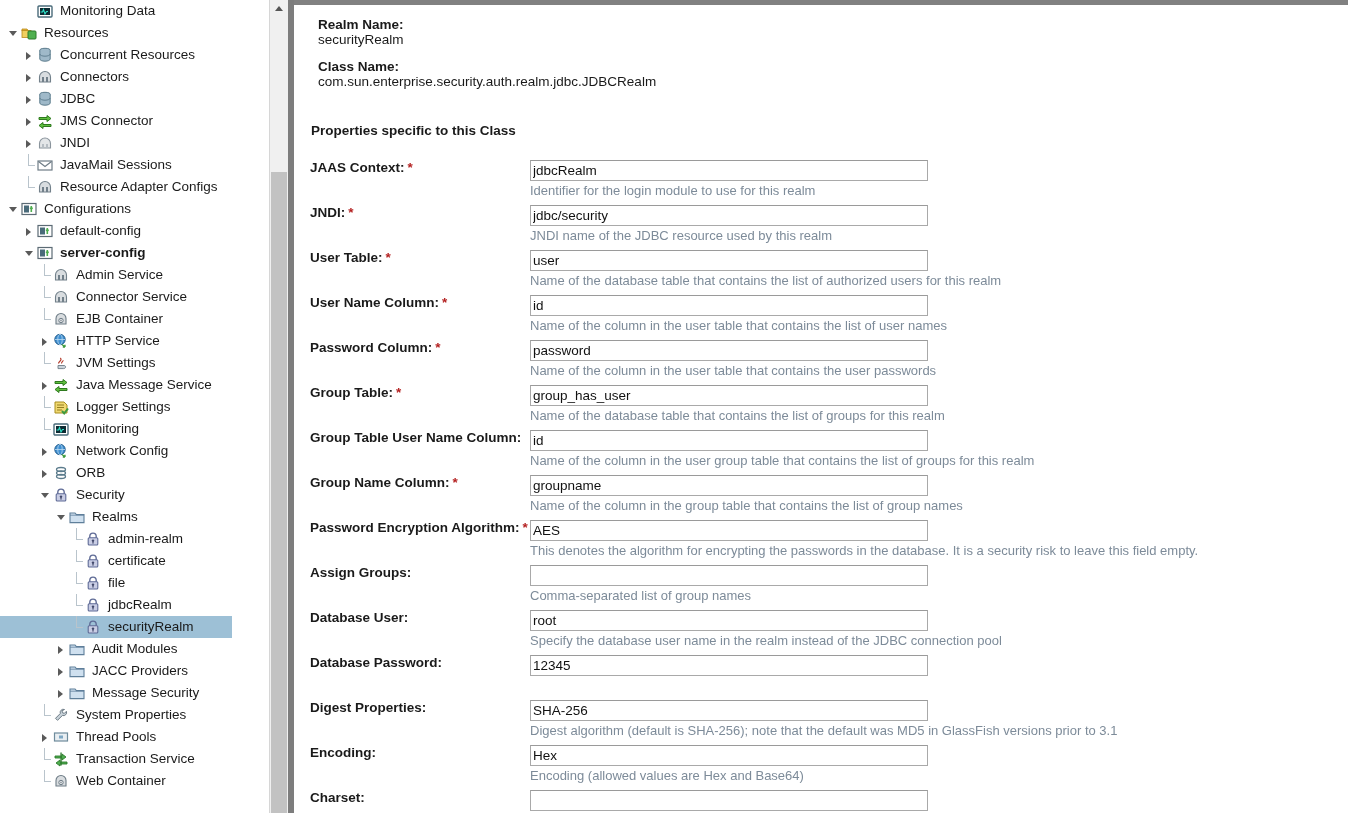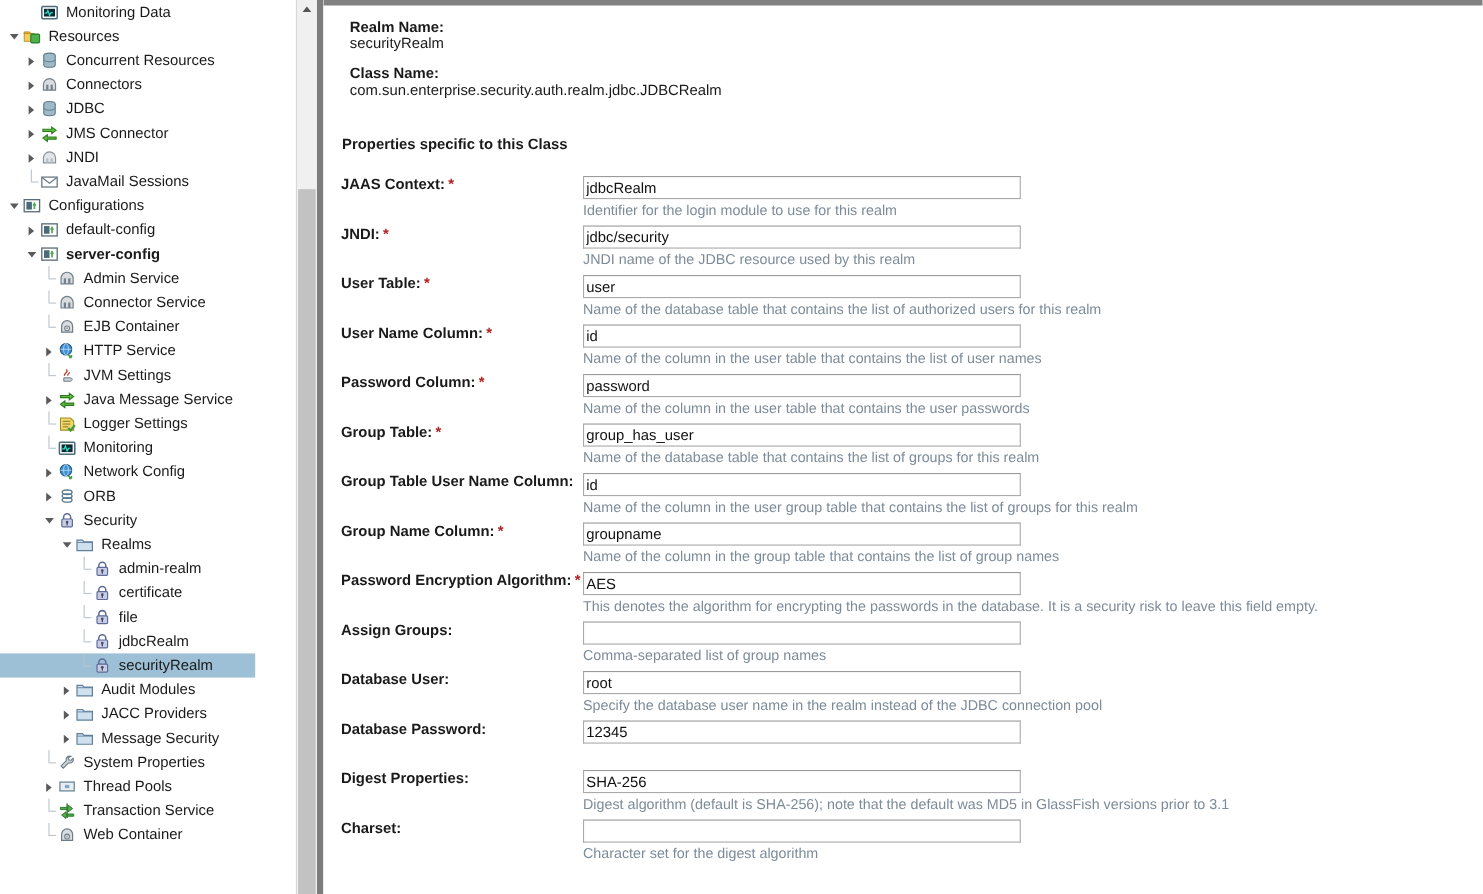--- a/index.html
+++ b/index.html
@@ -210,20 +210,32 @@
           <span class="twisty leaf"></span>
           <span class="ico">
             <svg viewBox="0 0 18 18" xmlns="http://www.w3.org/2000/svg">
               <rect x="2" y="5" width="14" height="9" fill="#ffffff" stroke="#6e7c86" stroke-width="1.2"></rect>
               <path d="M2.5 5.5 L9 10.5 L15.5 5.5" fill="none" stroke="#6e7c86" stroke-width="1.2"></path>
             </svg>
           </span>
           <span class="lbl">JavaMail Sessions</span>
         </div>
         <div class="node">
+          <span class="gut" style="width: 22px;"></span>
+          <span class="twisty leaflast"></span>
+          <span class="ico">
+            <svg viewBox="0 0 18 18" xmlns="http://www.w3.org/2000/svg">
+              <path d="M3.5 14 V9 a5.5 5.5 0 0 1 11 0 v5 Z" fill="#d9dde0" stroke="#72808a" stroke-width="1.1"></path>
+              <rect x="6" y="9" width="2" height="5" fill="#72808a"></rect>
+              <rect x="10" y="9" width="2" height="5" fill="#72808a"></rect>
+            </svg>
+          </span>
+          <span class="lbl">Resource Adapter Configs</span>
+        </div>
+        <div class="node">
           <span class="gut" style="width: 6px;"></span>
           <span class="twisty open"></span>
           <span class="ico">
             <svg viewBox="0 0 18 18" xmlns="http://www.w3.org/2000/svg">
               <rect x="2" y="3.5" width="14" height="11" fill="#ffffff" stroke="#5c6b75" stroke-width="1.2"></rect>
               <rect x="4" y="5.5" width="5" height="7" fill="#4a6b7a"></rect>
               <rect x="10.5" y="6" width="1.6" height="6" fill="#4fae4f"></rect>
               <rect x="9.8" y="7.5" width="3" height="1.6" fill="#4fae4f"></rect>
             </svg>
           </span>
@@ -656,20 +668,27 @@
             </div>
           </div>
           <div class="frow">
             <div class="flabel"><span>Digest Properties:</span></div>
             <div class="fctl">
               <input type="text" class="tinput" value="SHA-256" style="">
               <div class="fhelp">Digest algorithm (default is SHA-256); note that the default was MD5 in GlassFish versions prior to 3.1</div>
             </div>
           </div>
           <div class="frow">
+            <div class="flabel"><span>Encoding:</span></div>
+            <div class="fctl">
+              <input type="text" class="tinput" value="Hex" style="">
+              <div class="fhelp">Encoding (allowed values are Hex and Base64)</div>
+            </div>
+          </div>
+          <div class="frow">
             <div class="flabel"><span>Charset:</span></div>
             <div class="fctl">
               <input type="text" class="tinput" style="">
               <div class="fhelp">Character set for the digest algorithm</div>
             </div>
           </div>
         </div>
 
     </div>
   </div>

